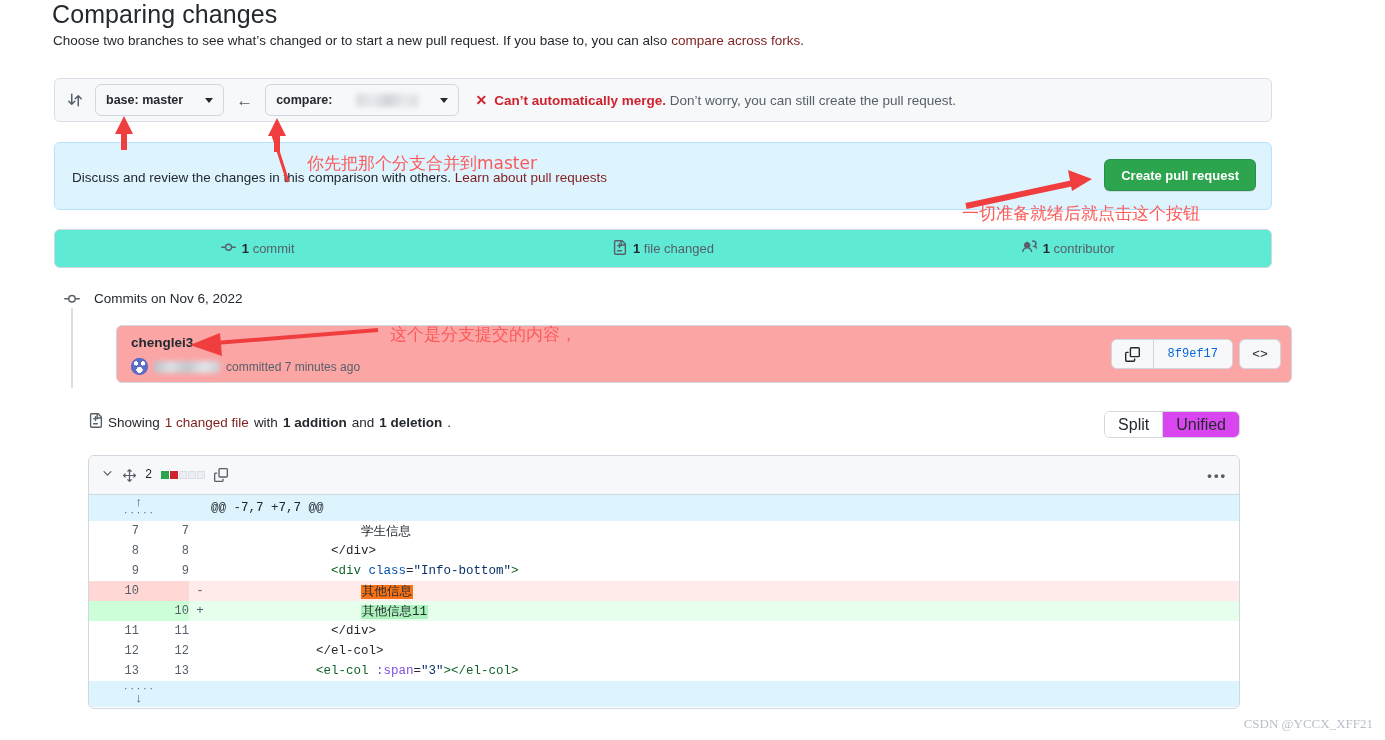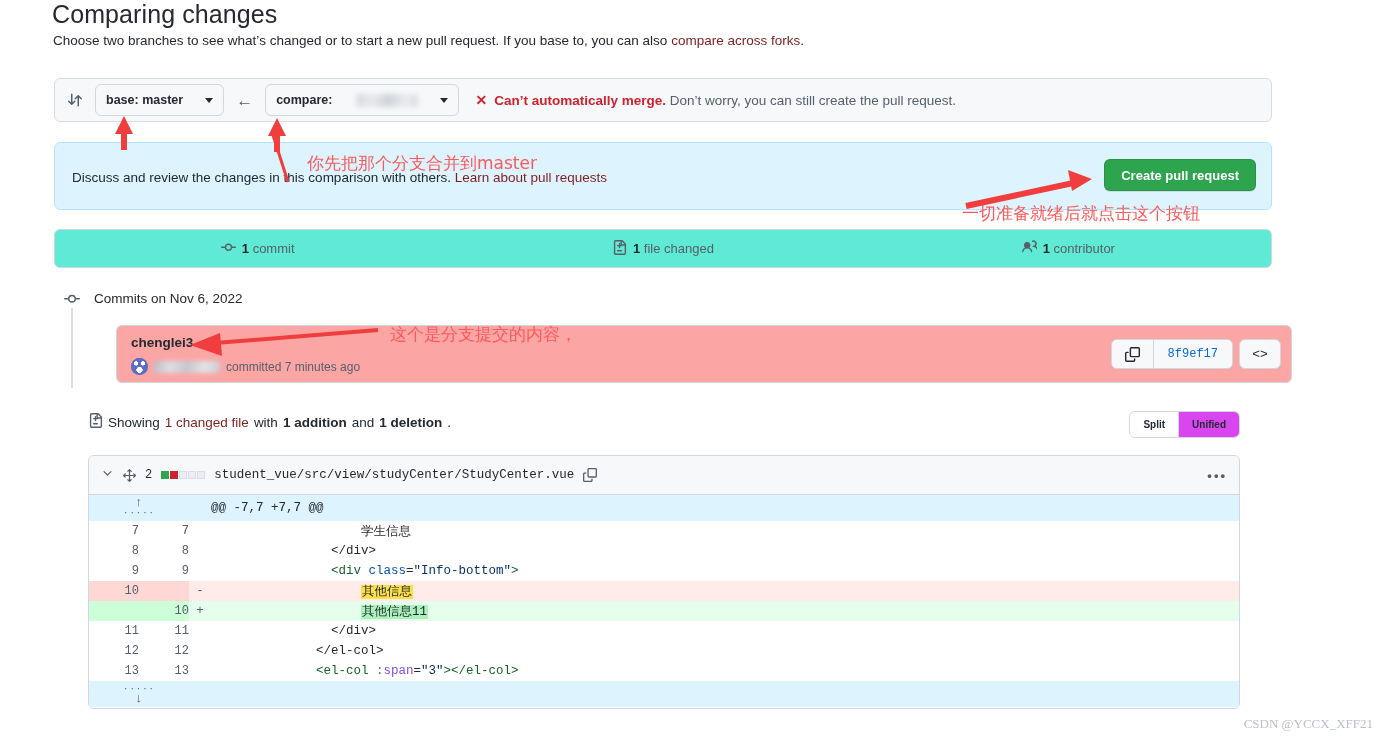--- a/index.html
+++ b/index.html
@@ -192,21 +192,21 @@
     font-size: 13.5px; color: #24292f;
   }
   .showing-row b { font-weight: 600; }
   .toggle-group {
     position: absolute; right: 145px; top: 411px;
     display: flex; height: 27px;
     border: 1px solid #d0d7de; border-radius: 6px; overflow: hidden;
   }
   .toggle-btn {
     padding: 0 13px; display: flex; align-items: center;
-    font-size: 10px; color: #24292f; background: #ffffff; font-weight: bold;
+    font-size: 16px; color: #24292f; background: #ffffff;
   }
   .toggle-btn.active { background: #d946ef; border-left: 1px solid #d0d7de; }
 
   
   .diff-box {
     position: absolute; left: 88px; top: 455px;
     width: 1152px; height: 254px;
     border: 1px solid #d0d7de;
     border-radius: 6px;
     background: #ffffff;
@@ -247,21 +247,21 @@
   tr.expand td { background: #ddf4ff; height: 26px; }
   td.expander {
     width: 100px; background: #ddf4ff; text-align: center;
     color: #57606a; font-size: 11px;
   }
   tr.ctx td.lnum { background: #ffffff; }
   tr.del td { background: #ffebe9; }
   tr.del td.lnum { background: #ffd7d5; }
   tr.add td { background: #e6ffec; }
   tr.add td.lnum { background: #ccffd8; }
-  .hl-del { background: #fde047; }
+  .hl-del { background: #f97316; }
   .hl-add { background: #abf2bc; }
   .tok-tag { color: #116329; }
   .tok-attr { color: #0550ae; }
   .tok-str  { color: #0a3069; }
   .tok-prop { color: #8250df; }
 
   
   .anno { position: absolute; color: #ff4444; pointer-events: none; }
   .anno-text {
     font-family: "DejaVu Sans", sans-serif;
@@ -398,21 +398,20 @@
           </svg>
       </span>
       <span class="diffstat-num">2</span>
       <span class="diffstat">
         <span class="dblock add"></span>
         <span class="dblock del"></span>
         <span class="dblock neutral"></span>
         <span class="dblock neutral"></span>
         <span class="dblock neutral"></span>
       </span>
-      <span class="file-path">student_vue/src/view/studyCenter/StudyCenter.vue</span>
       <span style="color:#57606a;display:flex;">
         <svg width="14" height="14" viewBox="0 0 16 16" fill="currentColor">
             <path d="M0 6.75C0 5.784.784 5 1.75 5h1.5a.75.75 0 0 1 0 1.5h-1.5a.25.25 0 0 0-.25.25v7.5c0 .138.112.25.25.25h7.5a.25.25 0 0 0 .25-.25v-1.5a.75.75 0 0 1 1.5 0v1.5A1.75 1.75 0 0 1 9.25 16h-7.5A1.75 1.75 0 0 1 0 14.25Z"></path>
             <path d="M5 1.75C5 .784 5.784 0 6.75 0h7.5C15.216 0 16 .784 16 1.75v7.5A1.75 1.75 0 0 1 14.25 11h-7.5A1.75 1.75 0 0 1 5 9.25Zm1.75-.25a.25.25 0 0 0-.25.25v7.5c0 .138.112.25.25.25h7.5a.25.25 0 0 0 .25-.25v-7.5a.25.25 0 0 0-.25-.25Z"></path>
           </svg>
       </span>
       <span class="kebab">•••</span>
     </div>
 
     <table class="diff">

